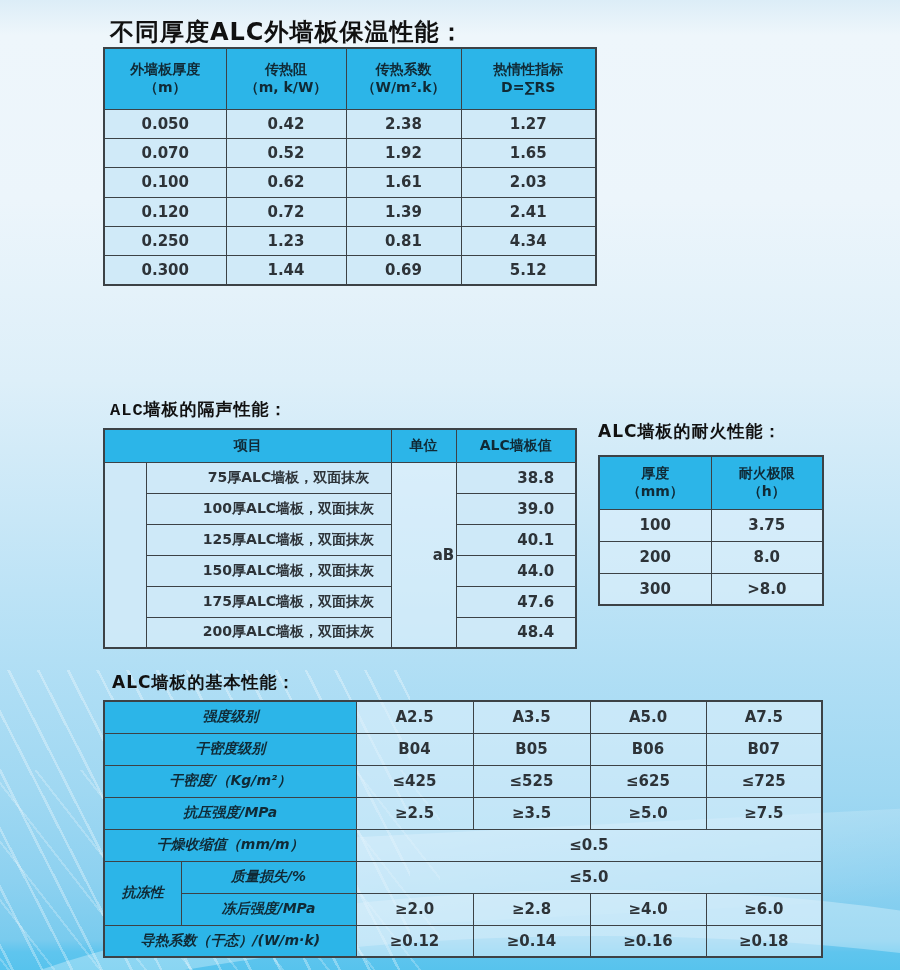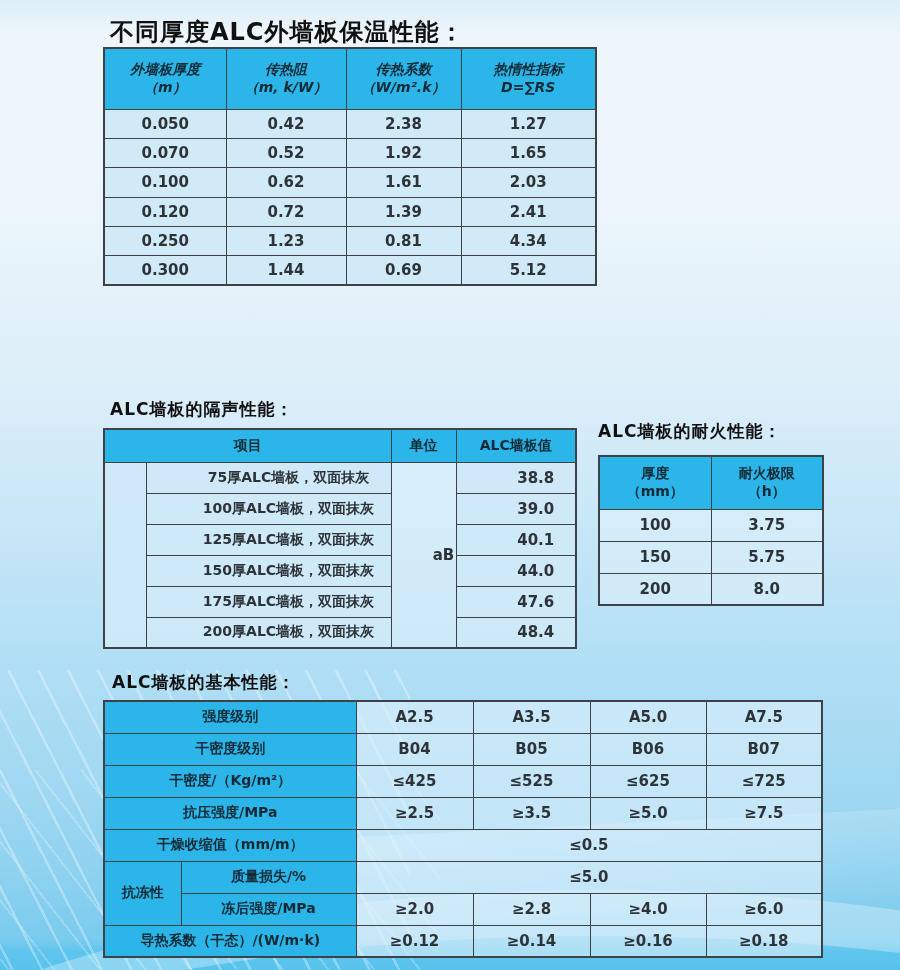--- a/index.html
+++ b/index.html
@@ -56,42 +56,42 @@
     font-size:14px; line-height:1.25;
   }
   td { color:#2d3338; font-size:15px; }
 
   .cell-light   { background:rgba(207,233,248,0.95); }
   .cell-lighter { background:rgba(222,240,251,0.60); }
   .label-cyan   { background:#2cb5e8; color:#102a36; font-size:14px; }
 
   
   #thermal-table { left:103px; top:47px; width:492px; }
-  #thermal-table th { height:61px;font-style:italic; }
+  #thermal-table th { height:61px; }
   #thermal-table td { height:29.4px; }
 
   
   #sound-table { left:103px; top:428px; width:472px;border-radius:32px; }
   #sound-table th { height:33px; }
   #sound-table td { height:31px;padding-left:40px; }
   #sound-table td.item { text-align:center; font-size:14px; }
   .vertical-label {
     writing-mode:vertical-rl; text-orientation:upright;
     letter-spacing:3px; font-size:14px; margin:auto;
   }
 
   
   #fire-table { left:598px; top:455px; width:224px; }
   #fire-table th { height:53px;text-align:center; }
   #fire-table td { height:32px; }
 
   
   #basic-table { left:103px; top:700px; width:718px; }
   #basic-table td { height:32px; }
-  #basic-table td.label-cyan { height:32px; }
+  #basic-table td.label-cyan { height:32px;font-style:italic; }
 
   .t2-colgroup col:nth-child(1){width:42px;}
   .t2-colgroup col:nth-child(2){width:245px;}
   .t2-colgroup col:nth-child(3){width:65px;}
   .t2-colgroup col:nth-child(4){width:120px;}
 </style>
 </head>
 <body>
 
 <div class="deco-lines"></div>
@@ -161,21 +161,21 @@
     </tr>
     <tr>
       <td class="cell-light">0.300</td>
       <td class="cell-light">1.44</td>
       <td class="cell-light">0.69</td>
       <td class="cell-light">5.12</td>
     </tr>
   </tbody>
 </table>
 
-<div class="section-title" style="left:110px; top:398px; font-size:17px;">ALC墙板的隔声性能：</div>
+<div class="section-title" style="left:110px; top:398px; font-size:17px;font-family:Liberation Mono, monospace;">ALC墙板的隔声性能：</div>
 
 <table id="sound-table">
   <colgroup class="t2-colgroup">
       <col>
       <col>
       <col>
       <col>
     </colgroup>
   <thead>
     <tr>
@@ -234,26 +234,26 @@
         <span>（h）</span>
       </th>
     </tr>
   </thead>
   <tbody>
     <tr>
       <td class="cell-lighter">100</td>
       <td class="cell-lighter">3.75</td>
     </tr>
     <tr>
-      <td class="cell-lighter">150</td>
-      <td class="cell-lighter">5.75</td>
-    </tr>
-    <tr>
       <td class="cell-lighter">200</td>
       <td class="cell-lighter">8.0</td>
+    </tr>
+    <tr>
+      <td class="cell-lighter">300</td>
+      <td class="cell-lighter">&gt;8.0</td>
     </tr>
   </tbody>
 </table>
 
 <div class="section-title" style="left:112px; top:671px; font-size:17px;">ALC墙板的基本性能：</div>
 
 <table id="basic-table">
   <colgroup>
     <col style="width:77px">
       <col style="width:175px">

